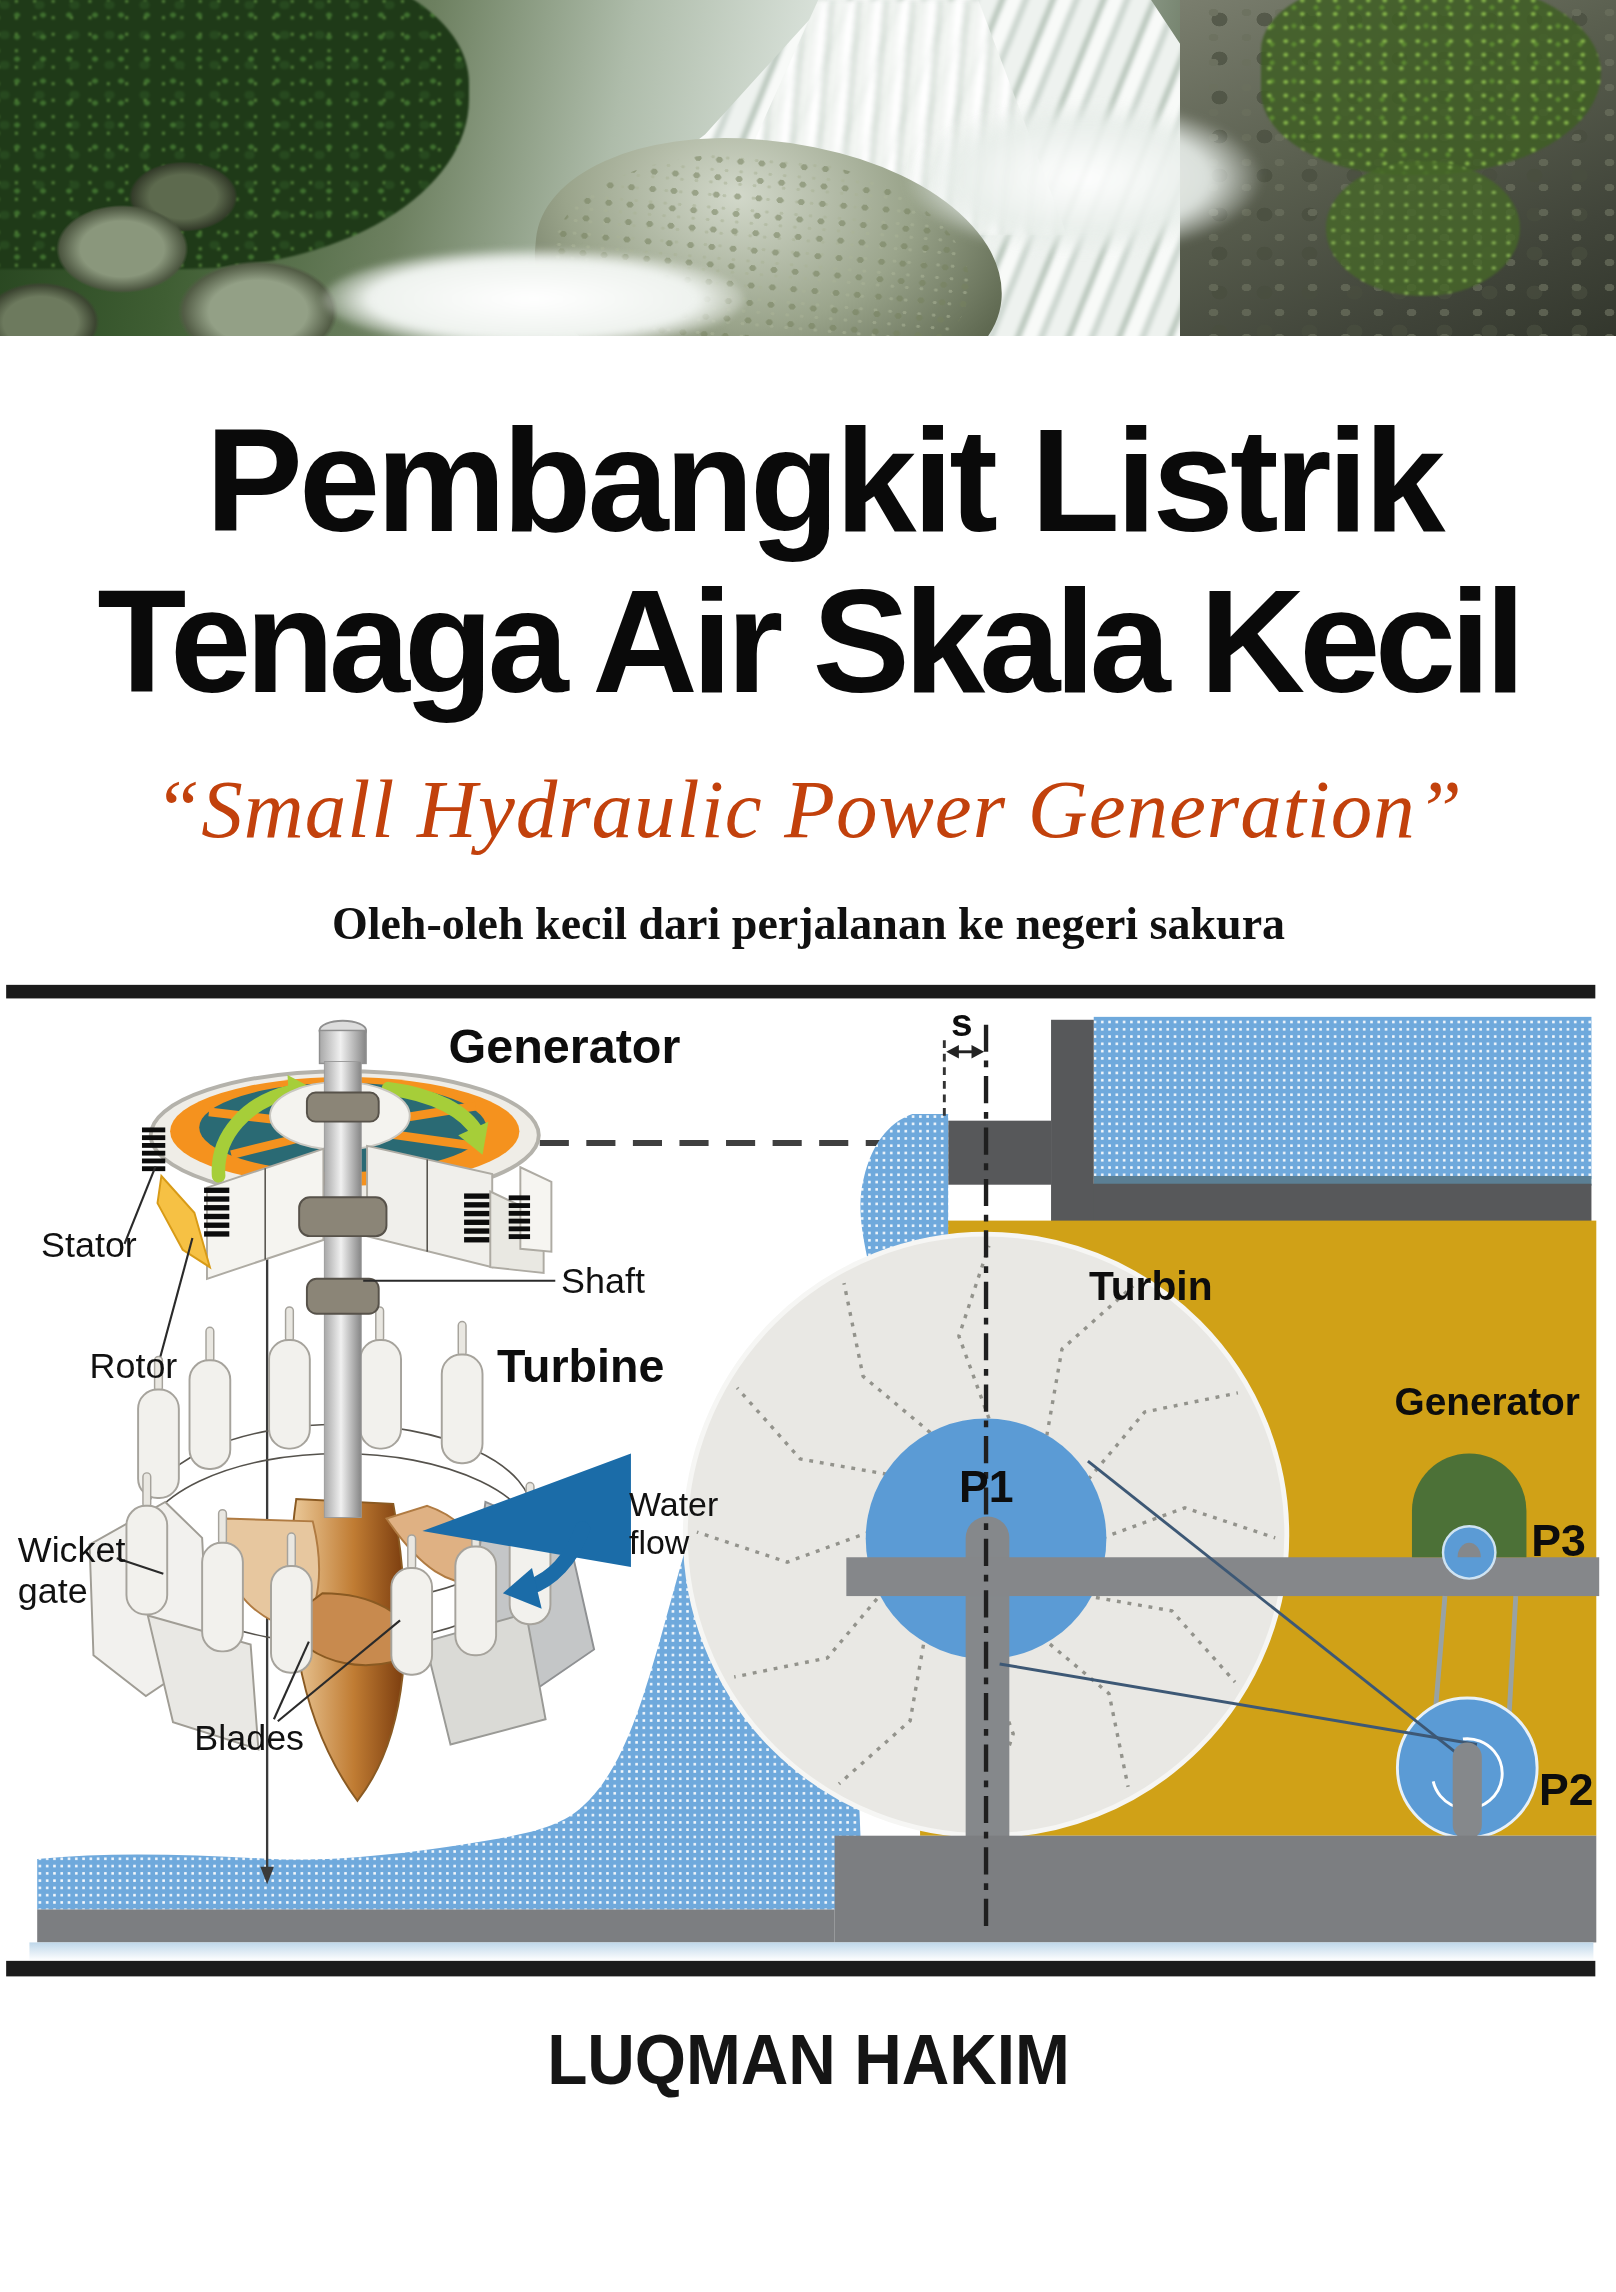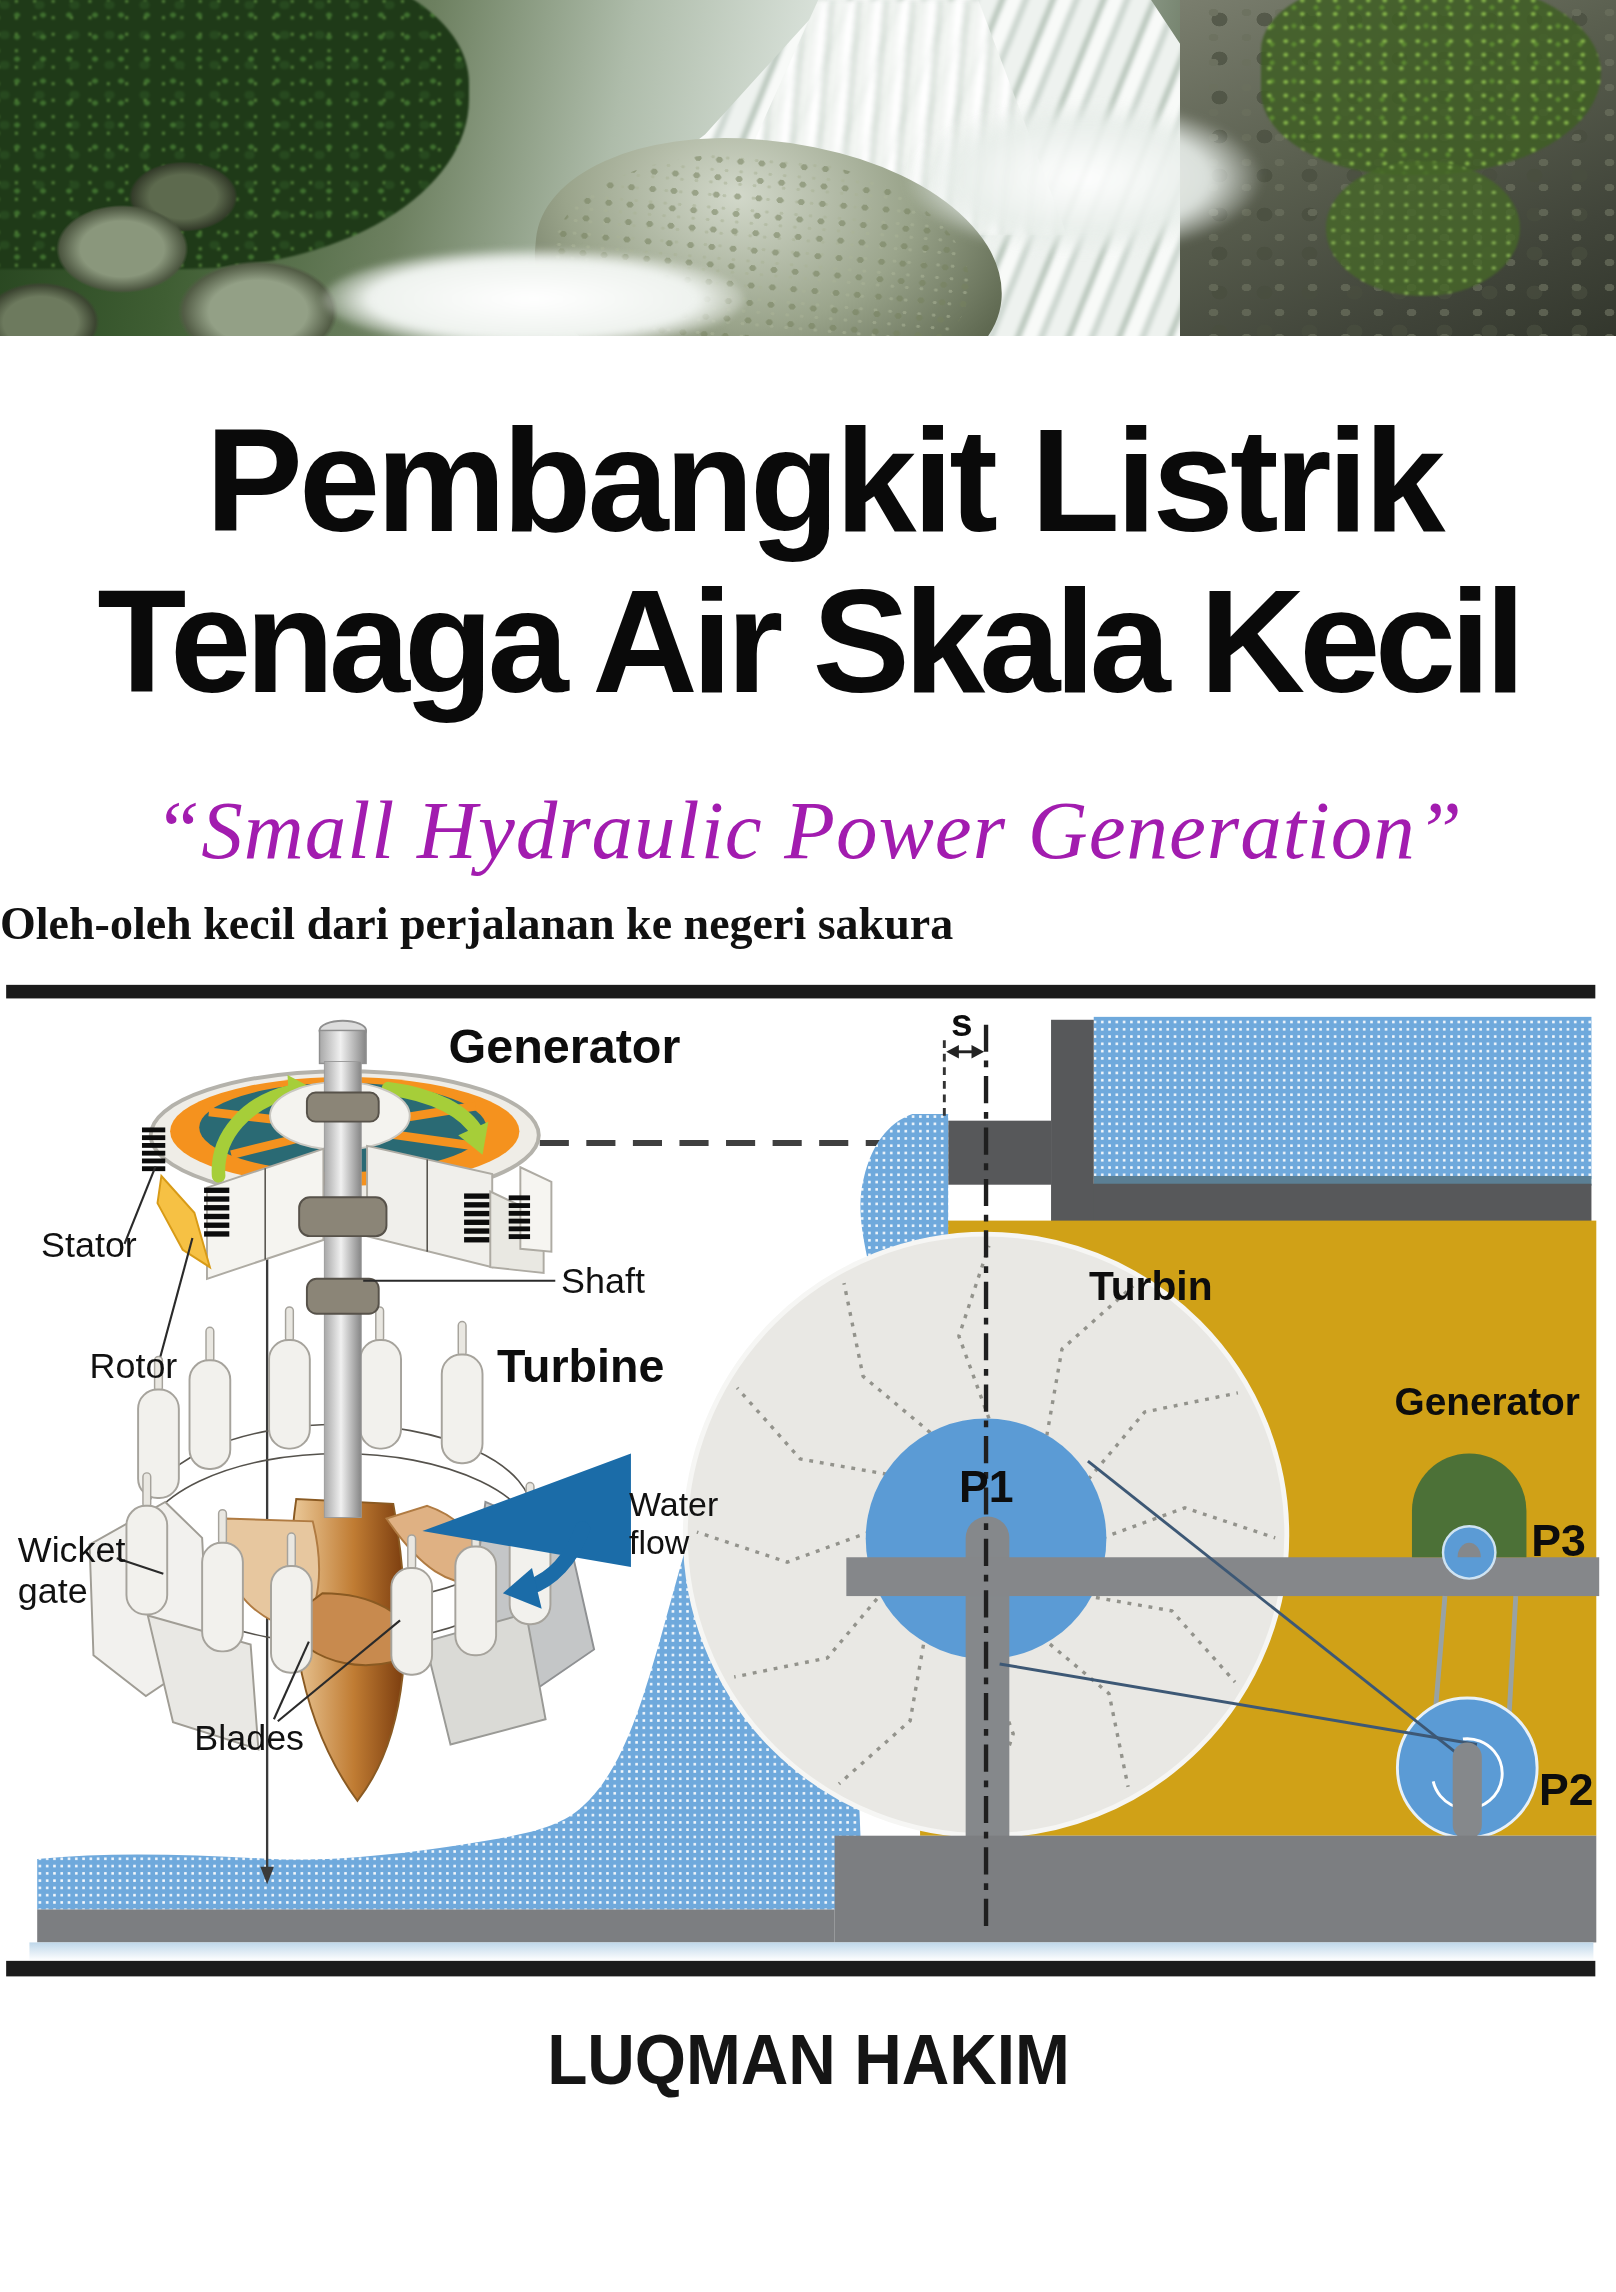--- a/index.html
+++ b/index.html
@@ -54,22 +54,22 @@
   .ph-froth1{left:20%;top:74%;width:26%;height:30%;border-radius:50%;
             background:radial-gradient(#ffffff,#eef2ee 55%,transparent 75%);filter:blur(3.9px);}
   .ph-froth2{left:56%;top:30%;width:22%;height:46%;border-radius:50%;
             background:radial-gradient(#ffffff,#e8eeea 50%,transparent 72%);filter:blur(4.9px);opacity:.9;}
   
   .title{position:absolute;left:0;width:100%;text-align:center;color:#0a0a0a;white-space:nowrap;}
   .title.l1{top:408px;font-size:146px;font-weight:700;letter-spacing:-3.9px;line-height:1;margin-left:15px;}
   .title.l2{top:569px;font-size:146px;font-weight:700;letter-spacing:-5.8px;line-height:1;}
   .subtitle{position:absolute;left:0;top:761px;width:100%;text-align:center;
             font-family:"Liberation Serif",serif;font-style:italic;font-weight:400;
-            font-size:83px;letter-spacing:1px;color:#a21caf;white-space:nowrap;margin-top:21px;}
-  .tagline{position:absolute;left:0;top:897px;width:100%;text-align:left;
+            font-size:83px;letter-spacing:1px;color:#c2410c;white-space:nowrap;}
+  .tagline{position:absolute;left:0;top:897px;width:100%;text-align:center;
            font-family:"Liberation Serif",serif;font-weight:700;font-size:46px;color:#111;}
   .author{position:absolute;left:0;top:2020px;width:100%;text-align:center;
           font-size:70px;font-weight:700;color:#151515;letter-spacing:0px;
           transform:scaleX(.94);}
   
   .diagram{position:absolute;left:0;top:980px;width:1617px;height:1009px;}
   .lbl{font-family:"Liberation Sans",sans-serif;font-size:37px;fill:#111;}
   .lbl2{font-family:"Liberation Sans",sans-serif;font-size:35px;fill:#111;}
   .lblb{font-family:"Liberation Sans",sans-serif;font-weight:700;fill:#0d0d0d;}
   .chev{fill:none;stroke:#93938c;stroke-width:3.5;stroke-dasharray:4 7;}

